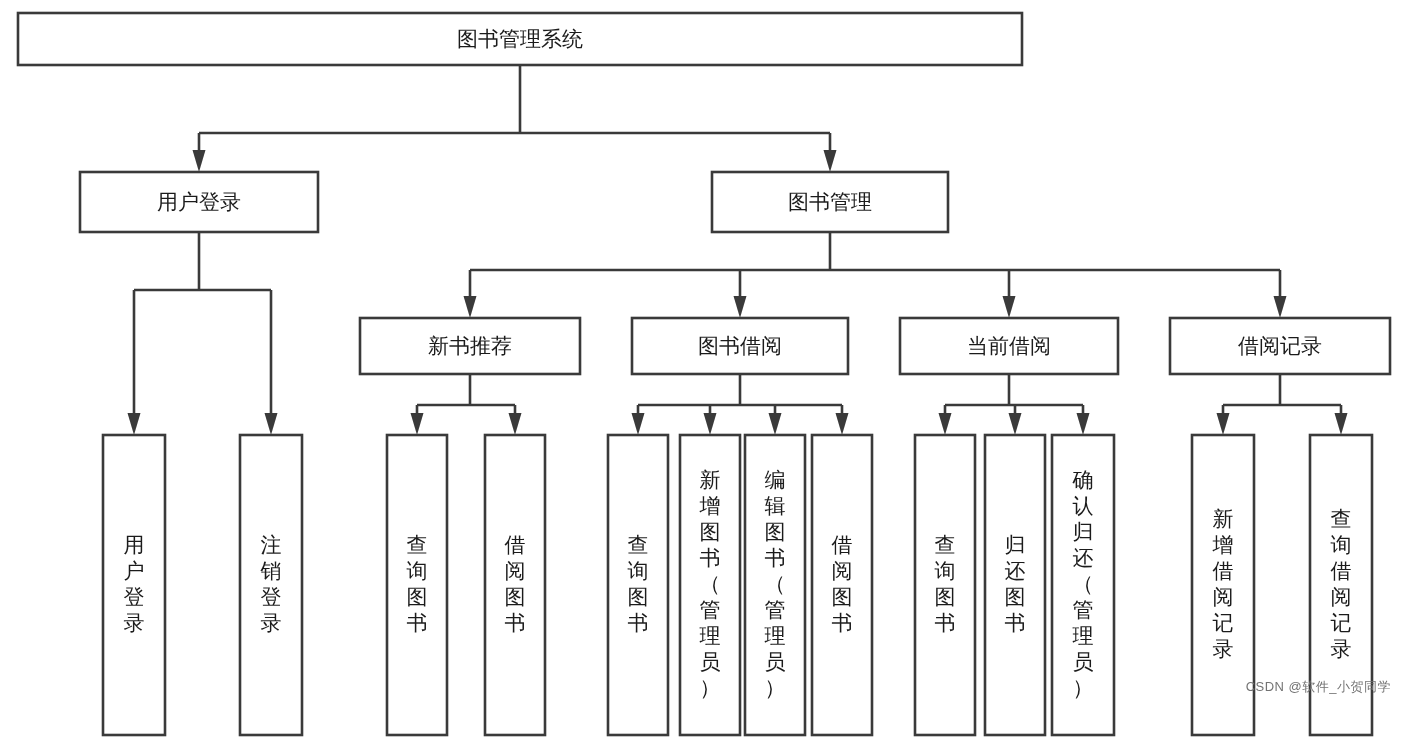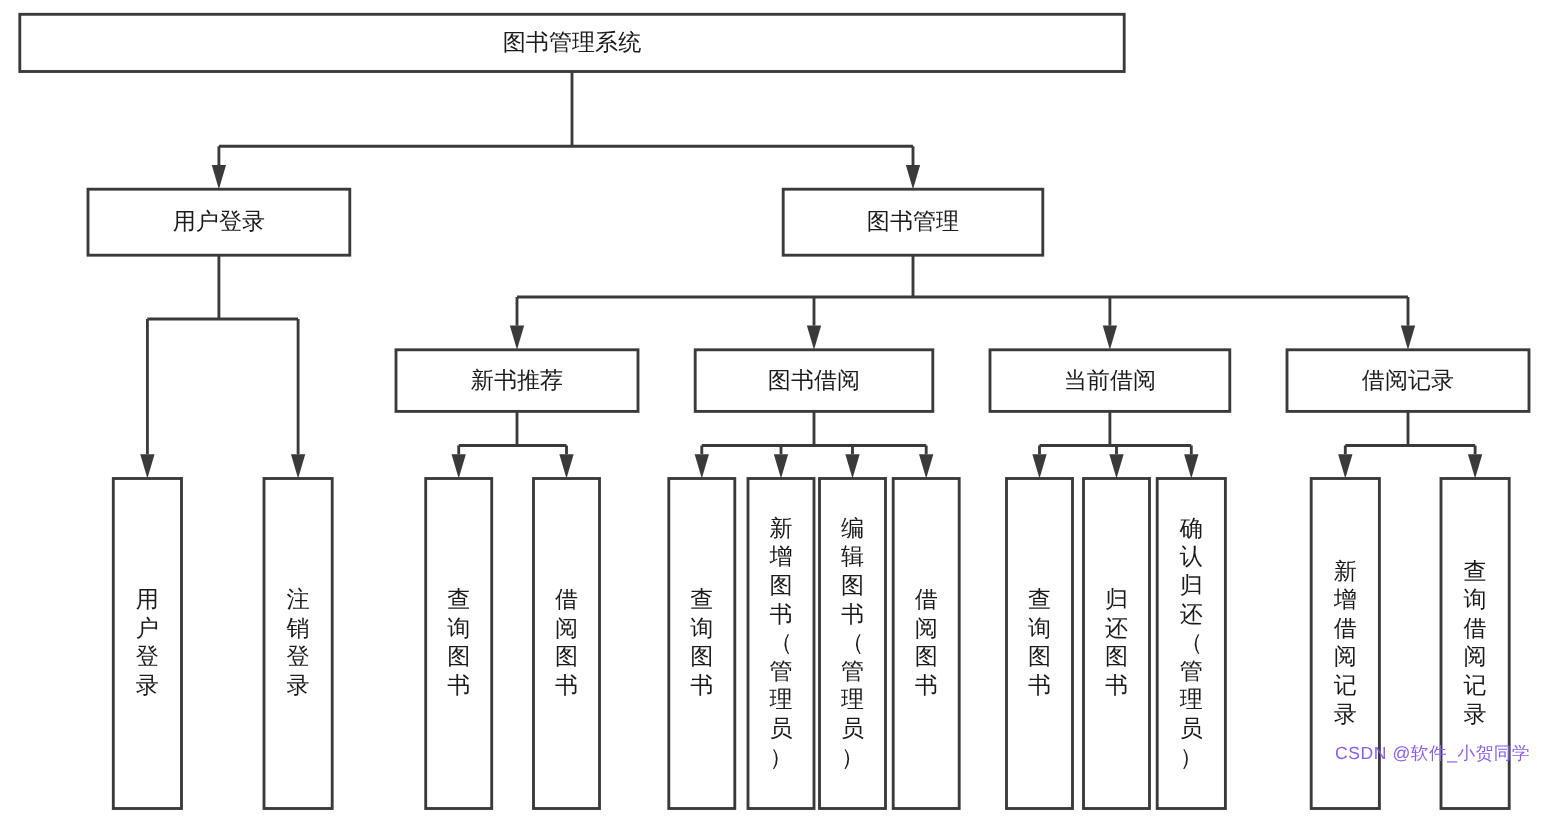--- a/index.html
+++ b/index.html
@@ -53,22 +53,22 @@
   }
   .arrow-head {
     fill: #3a3a3a;
     stroke: none;
   }
   .watermark {
     position: absolute;
     right: 14px;
     bottom: 8px;
     font-family: "Liberation Sans", "DejaVu Sans", sans-serif;
-    font-size: 16px;
-    color: #8b5cf6;
+    font-size: 13px;
+    color: #737373;
     letter-spacing: 0.5px;
     white-space: nowrap;
     pointer-events: none;
     margin-left: 37px;
   }
 </style>
 </head>
 <body>
 
 <div id="diagram-root">

